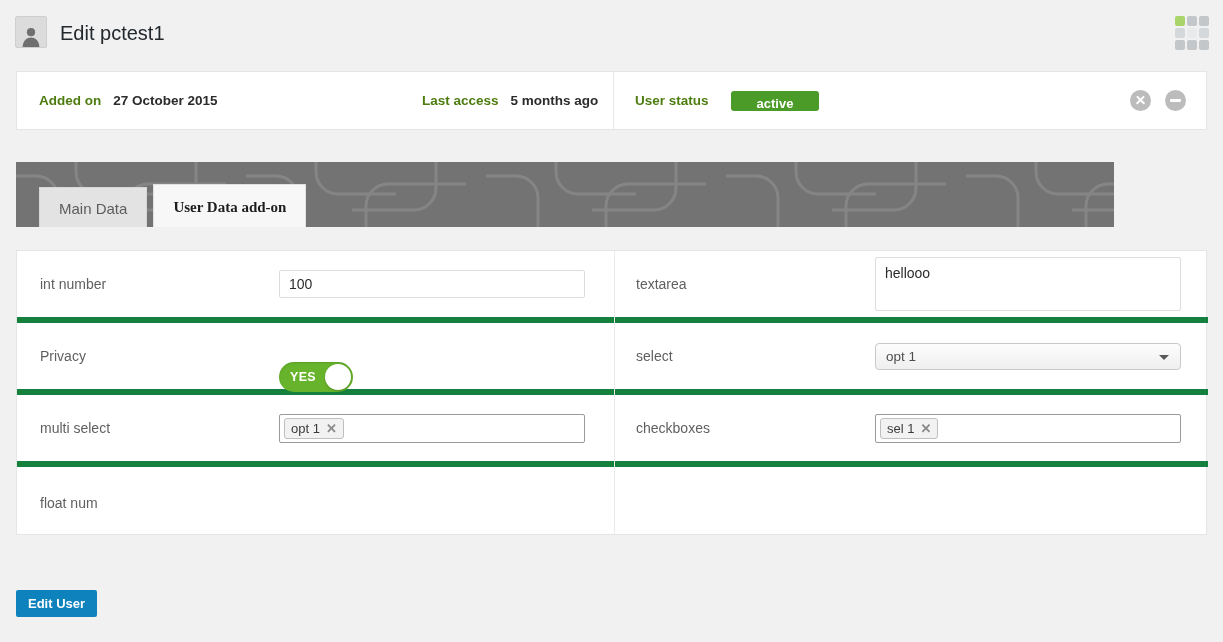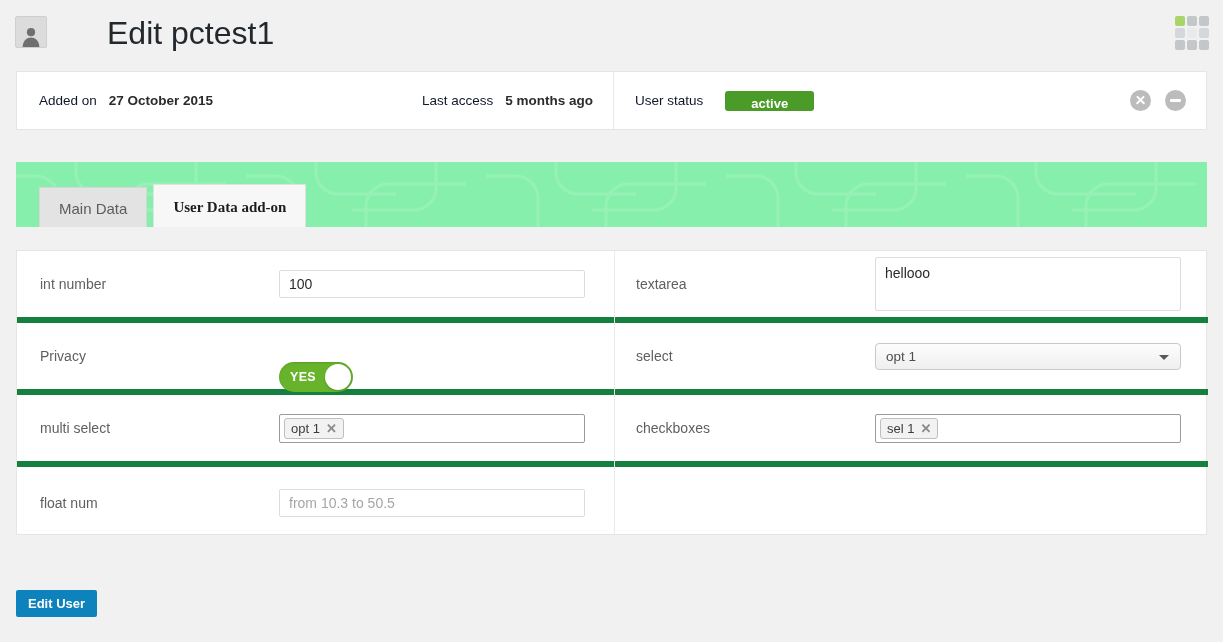--- a/index.html
+++ b/index.html
@@ -15,60 +15,60 @@
   
   .header { position: absolute; left: 0; top: 0; width: 1223px; height: 64px; }
   .avatar-box {
     position: absolute; left: 15px; top: 16px; width: 32px; height: 32px;
     background: #dcdcdc; border: 1px solid #cfcfcf; border-radius: 2px;
     display: flex; align-items: flex-end; justify-content: center;
   }
   .avatar-box svg { display: block; }
   .page-title {
     position: absolute; left: 60px; top: 16px; height: 34px; line-height: 34px;
-    font-size: 32px; color: #23282d; font-weight: 400; white-space: nowrap; margin-left: 47px;
+    font-size: 20px; color: #23282d; font-weight: 400; white-space: nowrap;
   }
   .grid-icon { position: absolute; right: 12px; top: 14px; width: 38px; height: 38px; }
   .grid-icon i {
     position: absolute; width: 10px; height: 10px; border-radius: 2px; background: #c3c7ca; display: block;
   }
   .grid-icon i.g0 { background: #a9d46a; }
   .grid-icon i.c0 { left: 2px; } .grid-icon i.c1 { left: 14px; } .grid-icon i.c2 { left: 26px; }
   .grid-icon i.r0 { top: 2px; }  .grid-icon i.r1 { top: 14px; }  .grid-icon i.r2 { top: 26px; }
   .grid-icon i.dim { background: #d5d8da; }
 
   
   .infobar {
     position: absolute; left: 16px; top: 71px; width: 1191px; height: 59px;
     background: #ffffff; border: 1px solid #e5e5e5;
   }
   .infobar .seg { position: absolute; top: 0; height: 57px; display: flex; align-items: center; }
   .infobar .divider { position: absolute; left: 596px; top: 0; width: 1px; height: 57px; background: #e7e7e7; }
-  .lbl { color: #0f172a; font-size: 13.5px; }
+  .lbl { color: #4d7c0f; font-size: 13.5px; font-weight: bold; }
   .val { color: #2b2b2b; font-size: 13.5px; font-weight: 700; }
   .seg-added { left: 22px; }
   .seg-added .val { margin-left: 12px; font-weight: 700; }
   .seg-access { left: 405px; }
   .seg-access .val { margin-left: 12px; }
   .seg-status { left: 618px; }
   .status-badge {
     margin-left: 22px; background: #4a9b27; color: #ffffff; font-size: 13px; font-weight: 700;
     padding: 0 26px; height: 20px; line-height: 26px; border-radius: 3px; display: inline-block;
   }
   .infobar .actions { position: absolute; right: 20px; top: 18px; display: flex; gap: 14px; }
   .circ-btn { width: 21px; height: 21px; border-radius: 50%; background: #bcbcbc; position: relative; cursor: pointer; }
   .circ-btn .bar { position: absolute; background: #ffffff; border-radius: 1px; }
   .circ-btn.x .bar:nth-child(1) { width: 11px; height: 2.4px; left: 5px; top: 9.3px; transform: rotate(45deg); }
   .circ-btn.x .bar:nth-child(2) { width: 11px; height: 2.4px; left: 5px; top: 9.3px; transform: rotate(-45deg); }
   .circ-btn.minus .bar { width: 11px; height: 2.4px; left: 5px; top: 9.3px; }
 
   
   .tabbar {
-    position: absolute; left: 16px; top: 162px; width: 1191px; height: 65px;
-    background: #86efac; overflow: hidden;
+    position: absolute; left: 16px; top: 162px; width: 1098px; height: 65px;
+    background: #737373; overflow: hidden;
   }
   .tabbar .pattern { position: absolute; inset: 0; opacity: .38; }
   .tabs { position: absolute; left: 23px; top: 22px; display: flex; align-items: flex-end; }
   .tab {
     height: 41px; line-height: 41px; padding: 0 19px; font-size: 15px; color: #5d5d5d;
     background: #e3e3e3; border: 1px solid #d7d7d7; border-bottom: none;
     margin-right: 6px; cursor: pointer; white-space: nowrap;
   }
   .tab.active { background: #f7f7f7; color: #1d1d1d; font-weight: 700; border-color: #e1e1e1; height: 44px; line-height: 44px; font-family: Liberation Serif, serif; }
 
@@ -251,23 +251,20 @@
             <span class="chip">
               <span>opt 1</span>
               <span class="x">✕</span>
             </span>
           </div>
         </div>
       </div>
 
       <div class="row">
         <div class="flabel">float num</div>
-        <div class="fctl">
-          <input class="txt" type="text" placeholder="from 10.3 to 50.5" style="">
-        </div>
       </div>
 
     </div>
 
     <div class="col right">
 
       <div class="row">
         <div class="flabel">textarea</div>
         <div class="fctl">
           <div class="ta-wrap">

